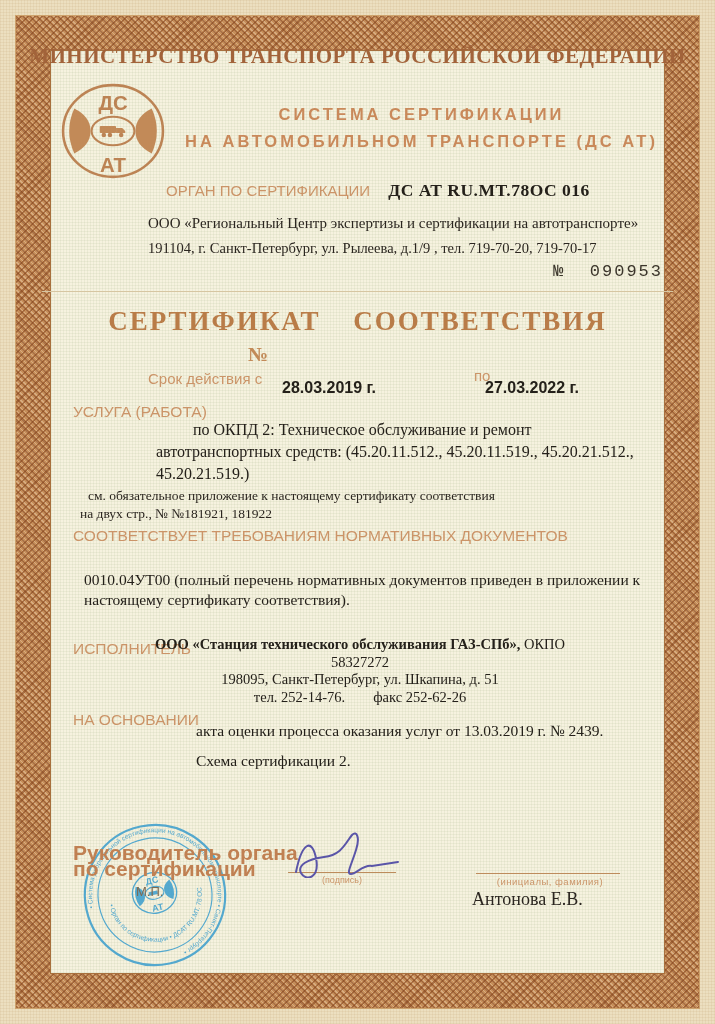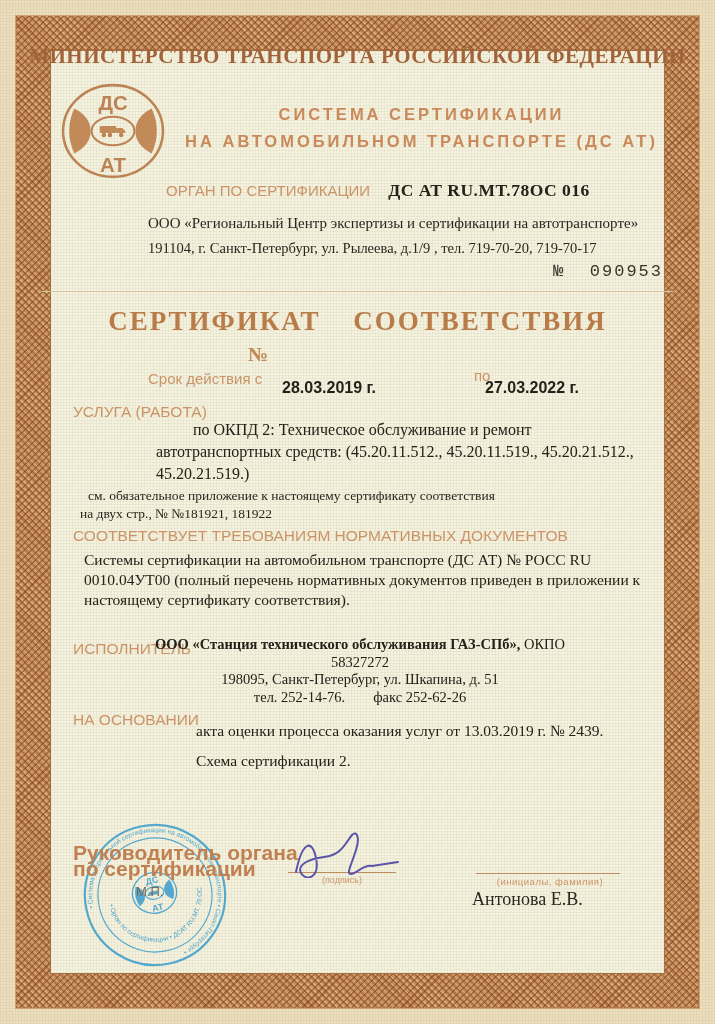--- a/index.html
+++ b/index.html
@@ -119,21 +119,20 @@
   <div class="abs val-to sans">27.03.2022 г.</div>
 
   <div class="abs sec-label sans" style="top:403px;">УСЛУГА (РАБОТА)</div>
   <div class="abs svc-line" style="left:193px;top:421px;">по ОКПД 2: Техническое обслуживание и ремонт</div>
   <div class="abs svc-line" style="left:156px;top:443px;">автотранспортных средств: (45.20.11.512., 45.20.11.519., 45.20.21.512.,</div>
   <div class="abs svc-line" style="left:156px;top:465px;">45.20.21.519.)</div>
   <div class="abs note" style="left:88px;top:488px;">см. обязательное приложение к настоящему сертификату соответствия</div>
   <div class="abs note" style="left:80px;top:506px;">на двух стр., № №181921, 181922</div>
 
   <div class="abs sec-label sans" style="top:527px;">СООТВЕТСТВУЕТ ТРЕБОВАНИЯМ  НОРМАТИВНЫХ ДОКУМЕНТОВ</div>
-  <div class="abs comp-line" style="top:551px;">Системы сертификации на автомобильном транспорте (ДС АТ) № РОСС RU</div>
   <div class="abs comp-line" style="top:571px;">0010.04УТ00 (полный перечень нормативных документов приведен в приложении к</div>
   <div class="abs comp-line" style="top:591px;">настоящему сертификату соответствия).</div>
 
   <div class="abs sec-label sans" style="top:640px;">ИСПОЛНИТЕЛЬ</div>
   <div class="abs exec-block">
     <div><b>ООО «Станция технического обслуживания ГАЗ-СПб»,</b><span> ОКПО 58327272</span></div>
     <div>198095, Санкт-Петербург, ул. Шкапина, д. 51</div>
     <div><span>тел. 252-14-76.</span><span style="display:inline-block;width:28px;"></span><span>факс 252-62-26</span></div>
   </div>
 

